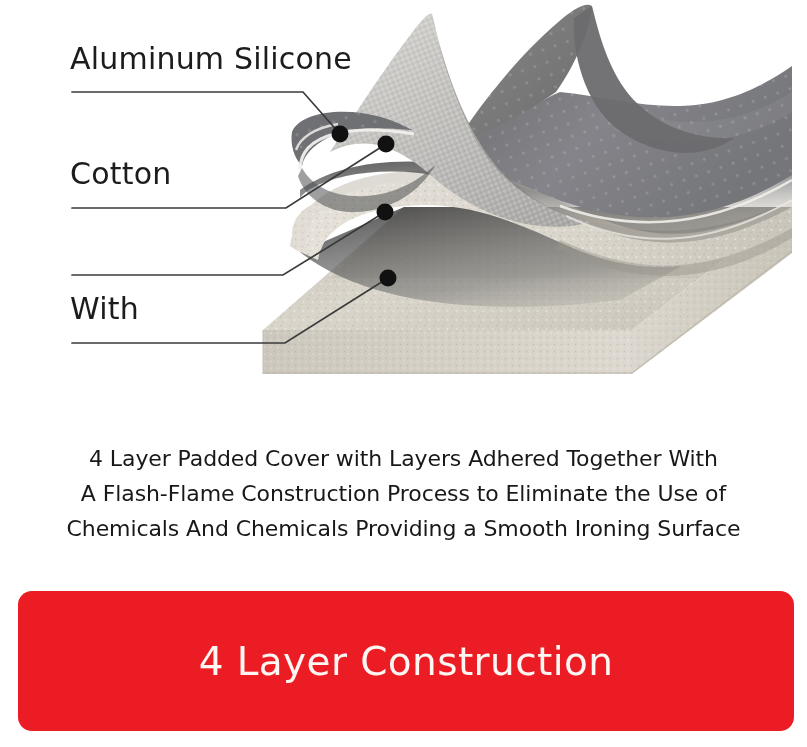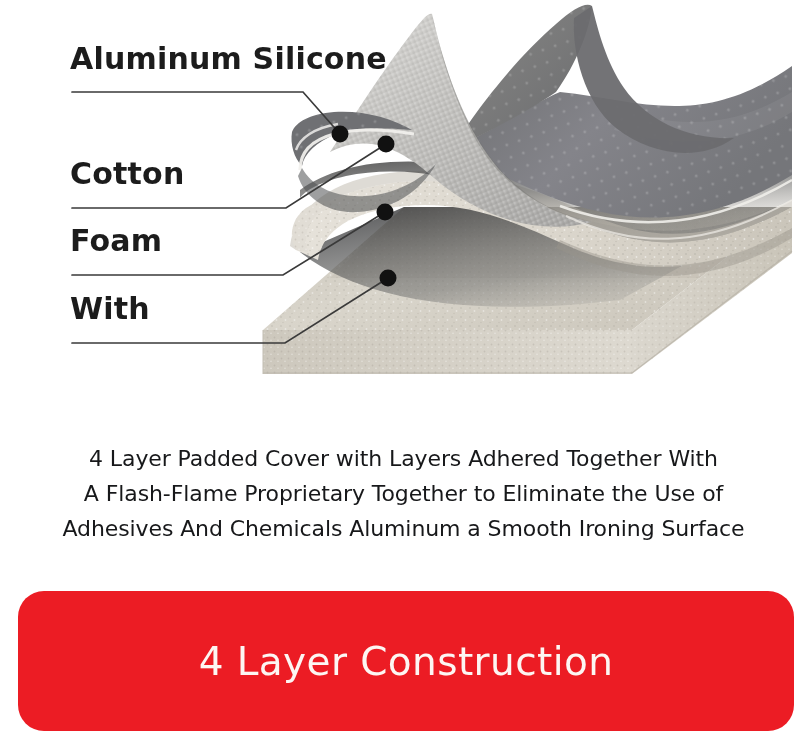--- a/index.html
+++ b/index.html
@@ -11,21 +11,21 @@
   #stage{position:absolute;inset:0;width:807px;height:747px;background:#fff;}
 
   
   #illustration{position:absolute;left:0;top:0;width:807px;height:430px;}
   #illustration svg{display:block;width:807px;height:430px;}
 
   
   .callout-label{
     position:absolute;
     font-family:"DejaVu Sans", sans-serif;
-    font-weight:700;
+    font-weight:400;
     color:#1c1c1c;
     white-space:nowrap;
     letter-spacing:.2px;
   }
   .lbl-alu {left:70px; top:41px;  font-size:30px;}
   .lbl-cot {left:70px; top:156px; font-size:30px;}
   .lbl-foa {left:70px; top:223px; font-size:30px;}
   .lbl-fel {left:70px; top:291px; font-size:30px;}
 
   
@@ -38,21 +38,21 @@
     color:#17181a;
     letter-spacing:-.1px;
   }
   #body-text span{display:block;}
 
   
   #banner{
     position:absolute;left:18px;top:591px;
     width:776px;height:140px;
     background:#ec1c24;
-    border-radius:26px;
+    border-radius:14px;
     display:flex;align-items:center;justify-content:center;
   }
   #banner-text{
     font-family:"DejaVu Sans", sans-serif;
     font-size:39px;
     font-weight:400;
     color:#fdf6f3;
     letter-spacing:.4px;
     line-height:1;
     user-select:none;
@@ -307,26 +307,25 @@
     <g fill="#111111">
       <circle cx="340" cy="134" r="8.5"></circle>
       <circle cx="386" cy="144" r="8.5"></circle>
       <circle cx="385" cy="212" r="8.5"></circle>
       <circle cx="388" cy="278" r="8.5"></circle>
     </g>
   </svg>
 
   <div class="callout-label lbl-alu">Aluminum Silicone</div>
   <div class="callout-label lbl-cot">Cotton</div>
-  <div class="callout-label lbl-foa">Foam</div>
   <div class="callout-label lbl-fel">With</div>
 
   <div id="body-text">
     <span>4 Layer Padded Cover with Layers Adhered Together With</span>
-    <span>A Flash-Flame Proprietary Together to Eliminate the Use of</span>
-    <span>Adhesives And Chemicals Aluminum a Smooth Ironing Surface</span>
+    <span>A Flash-Flame Construction Process to Eliminate the Use of</span>
+    <span>Chemicals And Chemicals Providing a Smooth Ironing Surface</span>
   </div>
 
   <div id="banner">
     <div id="banner-text">4 Layer Construction</div>
   </div>
 
 </div>
 
 </body></html>

